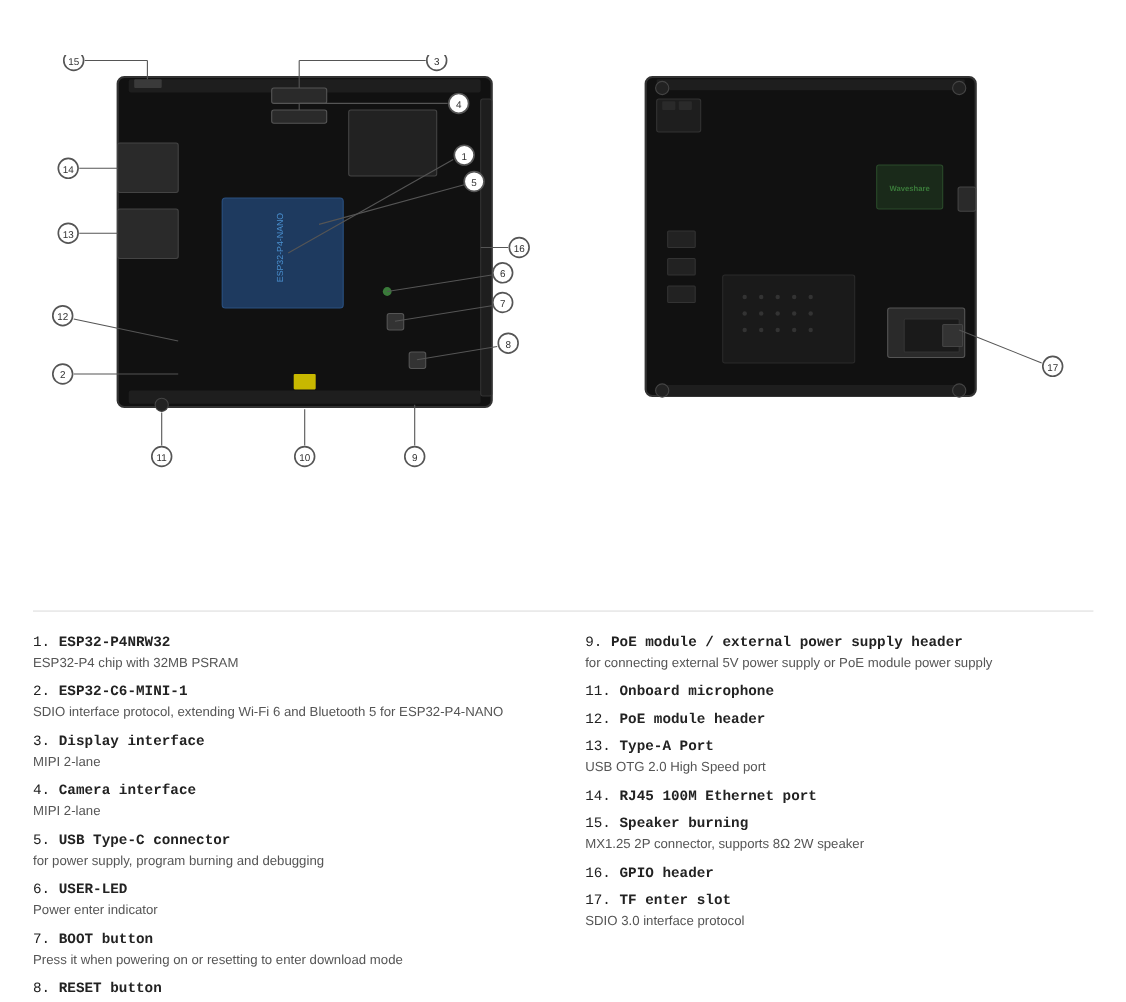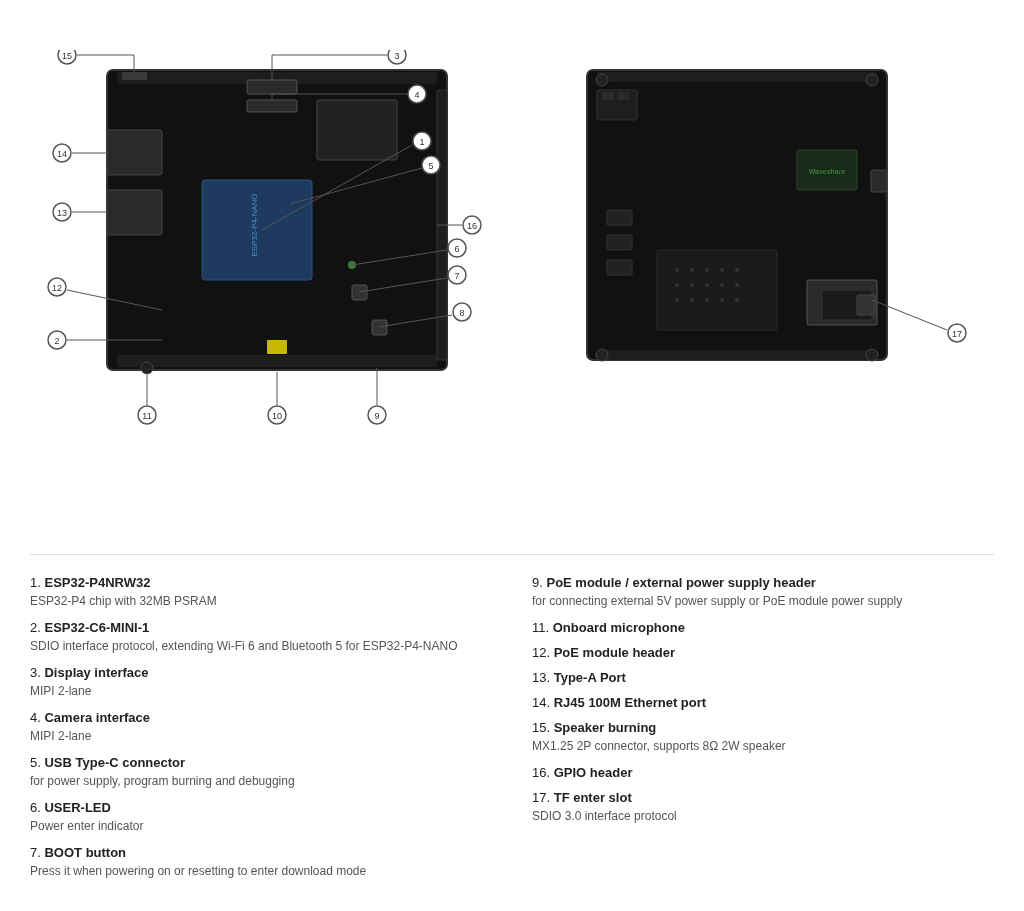--- a/index.html
+++ b/index.html
@@ -35,20 +35,21 @@
     }
 
     .desc-item {
       margin-bottom: 10px;
     }
 
     .desc-title {
       font-size: 13px;
       color: #222;
       font-weight: normal;
+      font-family: Liberation Mono, monospace;
     }
 
     .desc-title strong {
       font-weight: bold;
     }
 
     .desc-body {
       font-size: 12px;
       color: #555;
       margin-top: 2px;
@@ -277,20 +278,25 @@
         <div class="desc-body">Power enter indicator</div>
       </div>
 
       <div class="desc-item">
         <div class="desc-title">
           <span>7</span>. <strong>BOOT button</strong>
         </div>
         <div class="desc-body">Press it when powering on or resetting to enter download mode</div>
       </div>
 
+      <div class="desc-item">
+        <div class="desc-title">
+          <span>8</span>. <strong>RESET button</strong>
+        </div>
+      </div>
 
     </div>
 
     <div>
 
       <div class="desc-item">
         <div class="desc-title">
           <span>9</span>. <strong>PoE module / external power supply header</strong>
         </div>
         <div class="desc-body">for connecting external 5V power supply or PoE module power supply</div>
@@ -306,20 +312,21 @@
       <div class="desc-item">
         <div class="desc-title">
           <span>12</span>. <strong>PoE module header</strong>
         </div>
       </div>
 
       <div class="desc-item">
         <div class="desc-title">
           <span>13</span>. <strong>Type-A Port</strong>
         </div>
+        <div class="desc-body">USB OTG 2.0 High Speed port</div>
       </div>
 
       <div class="desc-item">
         <div class="desc-title">
           <span>14</span>. <strong>RJ45 100M Ethernet port</strong>
         </div>
       </div>
 
       <div class="desc-item">
         <div class="desc-title">

